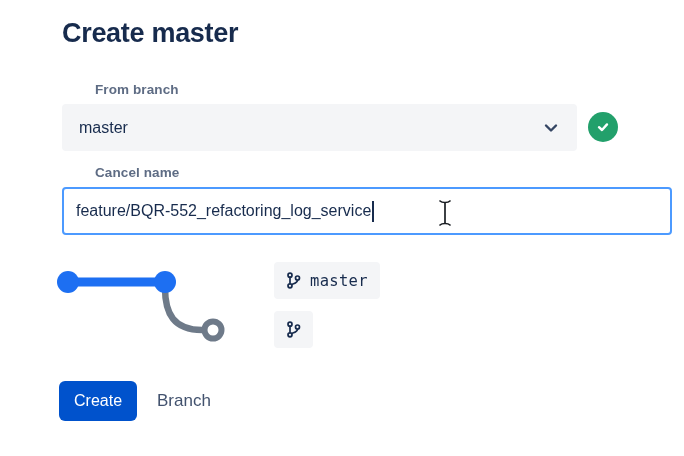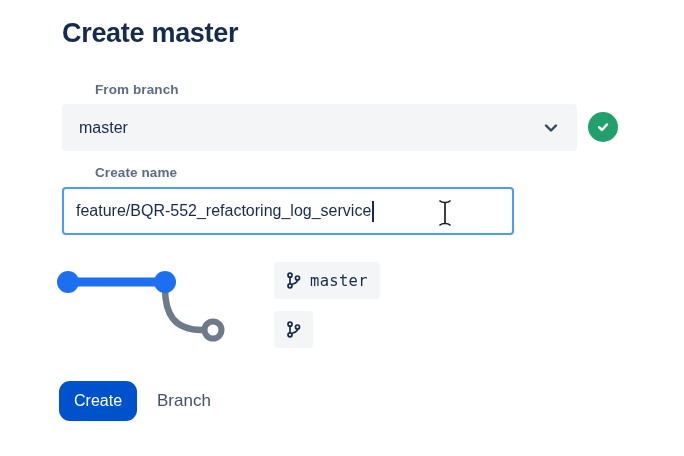--- a/index.html
+++ b/index.html
@@ -13,36 +13,36 @@
   .label-from{left:62px;top:82px;}
   .label-name{left:62px;top:165px;}
 
   .select-box{left:62px;top:104px;width:515px;height:47px;background:#F4F5F7;border-radius:4px;
       box-sizing:border-box;display:flex;align-items:center;justify-content:space-between;
       padding:0 17px;cursor:pointer;}
   .select-value{font-size:16px;color:#172B4D;}
   .check-badge{left:588px;top:112px;width:30px;height:30px;border-radius:50%;background:#22A06B;
       display:flex;align-items:center;justify-content:center;}
 
-  .text-input{left:62px;top:187px;width:452px;height:48px;box-sizing:border-box;
+  .text-input{left:62px;top:187px;width:610px;height:48px;box-sizing:border-box;
       border:2px solid #4C9AFF;border-radius:4px;background:#fff;display:flex;align-items:center;
       padding:0 12px;cursor:text;}
   .text-input .value{font-size:16px;color:#172B4D;white-space:nowrap;}
   .caret{display:inline-block;width:1.5px;height:21px;background:#172B4D;margin-left:1px;vertical-align:middle;}
 
   .graph-svg{left:50px;top:258px;}
 
   .chips{left:274px;top:262px;display:flex;flex-direction:column;align-items:flex-start;gap:12px;}
   .chip{display:inline-flex;align-items:center;gap:9px;height:37px;padding:0 12px;
       background:#F4F5F7;border-radius:4px;box-sizing:border-box;}
   .chip .chip-text{font-family:"DejaVu Sans Mono","Liberation Mono",monospace;
       font-size:15.5px;color:#172B4D;white-space:nowrap;letter-spacing:0.3px;}
 
   .create-btn{left:59px;top:381px;height:40px;padding:0 15px;background:#0052CC;border:none;
-      border-radius:11px;color:#fff;font-size:16px;font-weight:400;
+      border-radius:6px;color:#fff;font-size:16px;font-weight:400;
       font-family:"Liberation Sans",sans-serif;cursor:pointer;display:flex;align-items:center;}
   .cancel-link{left:157px;top:381px;height:40px;display:flex;align-items:center;
       font-size:17px;color:#42526E;cursor:pointer;}
 
   .ibeam{left:437px;top:197px;pointer-events:none;}
 </style>
 </head>
 <body>
 
 <div class="abs page-title">Create master</div>
@@ -57,21 +57,21 @@
     </svg>
   </span>
 </div>
 
 <div class="abs check-badge">
   <svg width="16" height="16" viewBox="0 0 16 16">
     <polyline points="4,8.2 7,11 12,5.4" fill="none" stroke="#ffffff" stroke-width="2.4" stroke-linecap="round" stroke-linejoin="round"></polyline>
   </svg>
 </div>
 
-<div class="abs field-label label-name">Create name</div>
+<div class="abs field-label label-name">Cancel name</div>
 
 <div class="abs text-input">
   <span class="value">feature/BQR-552_refactoring_log_service</span>
     <span class="caret"></span>
 </div>
 
 <svg class="abs ibeam" width="16" height="32" viewBox="0 0 16 32">
   <path d="M3,4 C5,6 11,6 13,4" fill="none" stroke="#1b1f24" stroke-width="1.7" stroke-linecap="round"></path>
   <path d="M3,28 C5,26 11,26 13,28" fill="none" stroke="#1b1f24" stroke-width="1.7" stroke-linecap="round"></path>
   <line x1="8" y1="5.2" x2="8" y2="26.8" stroke="#1b1f24" stroke-width="1.7"></line>

